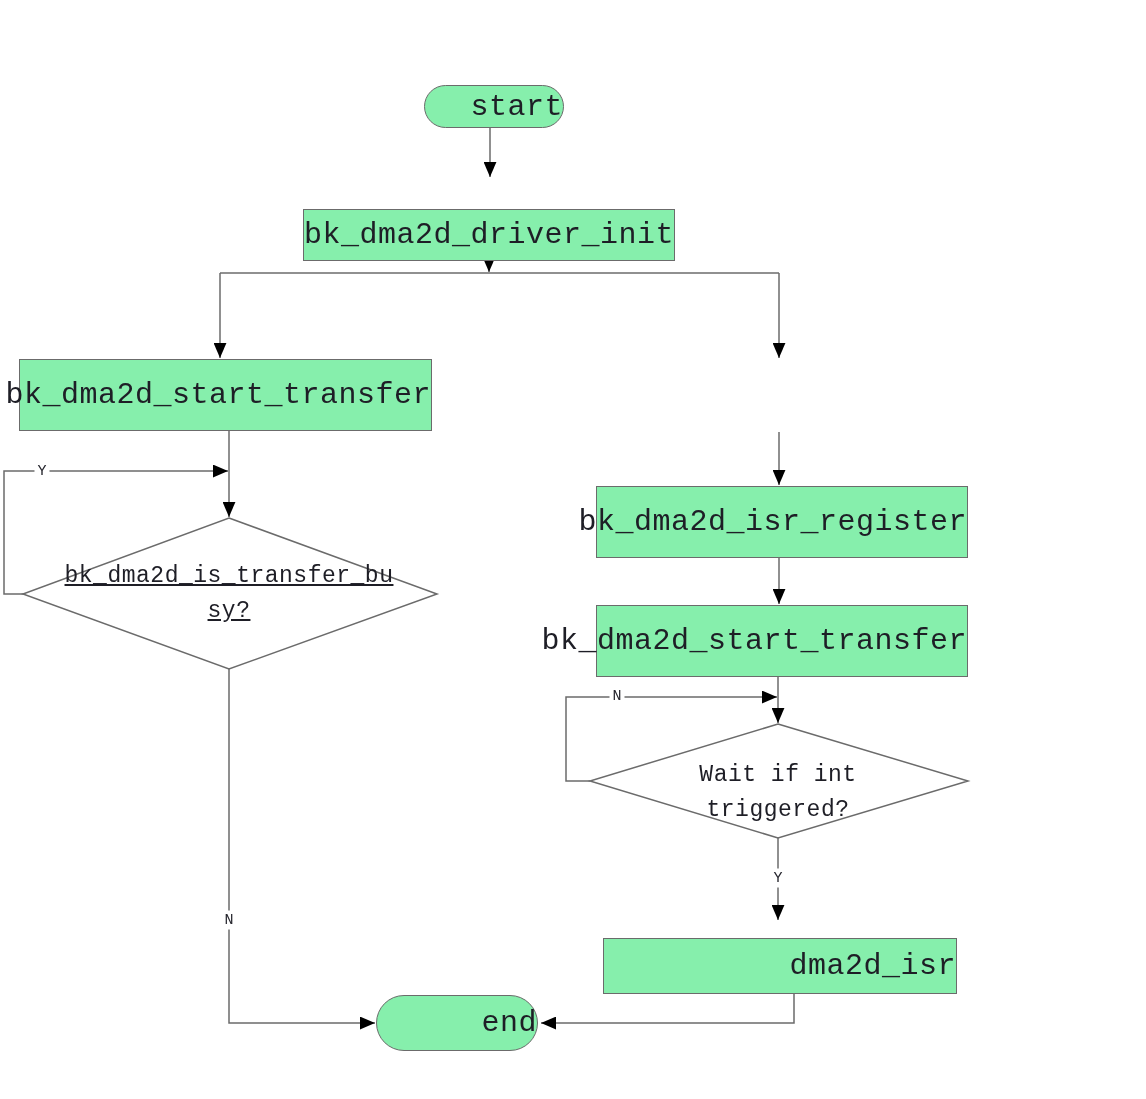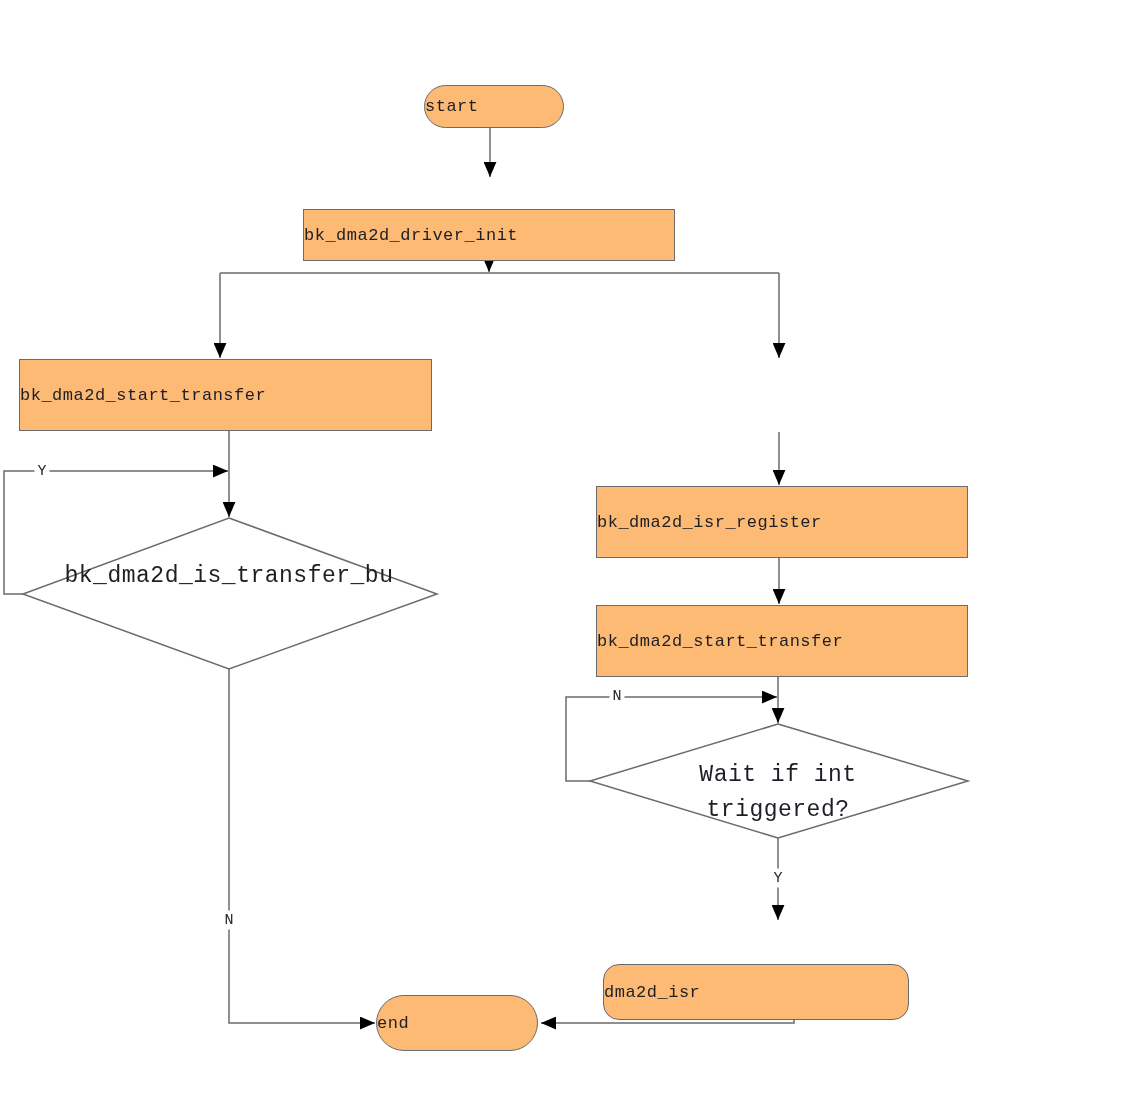--- a/index.html
+++ b/index.html
@@ -18,26 +18,26 @@
   }
   .canvas svg.wires {
     position: absolute;
     left: 0; top: 0;
     width: 1146px;
     height: 1099px;
   }
   .node {
     position: absolute;
     box-sizing: border-box;
-    background: #fdba74;
+    background: #86efac;
     border: 1.5px solid #6b6b6b;
     display: flex;
     align-items: center;
-    justify-content: flex-start;
-    font-size: 17px;
+    justify-content: flex-end;
+    font-size: 30px;
     letter-spacing: 0.5px;
     white-space: nowrap;
     z-index: 2;
   }
   .stadium {
     border-radius: 28px;
   }
   .dtext {
     position: absolute;
     text-align: center;
@@ -112,39 +112,40 @@
   </div>
 
   <div class="node" style="left:303px; top:178px; width:372px; height:52px;margin-top:31px;">
     <span>bk_dma2d_driver_init</span>
   </div>
 
   <div class="node" style="left:19px; top:359px; width:413px; height:72px;">
     <span>bk_dma2d_start_transfer</span>
   </div>
 
-  <div class="dtext" style="left:39px; top:559px; width:380px;">
+  <div class="dtext" style="left:39px; top:559px; width:380px;text-decoration:underline;">
     <div>bk_dma2d_is_transfer_bu</div>
+    <div>sy?</div>
   </div>
 
 
   <div class="node" style="left:596px; top:486px; width:372px; height:72px;">
     <span>bk_dma2d_isr_register</span>
   </div>
 
   <div class="node" style="left:596px; top:605px; width:372px; height:72px;">
     <span>bk_dma2d_start_transfer</span>
   </div>
 
   <div class="dtext" style="left:588px; top:746px; width:380px;margin-top:12px;">
     <div>Wait if int</div>
     <div>triggered?</div>
   </div>
 
-  <div class="node" style="left:603px; top:964px; width:306px; height:56px;border-radius:16px;">
+  <div class="node" style="left:603px; top:938px; width:354px; height:56px;">
     <span>dma2d_isr</span>
   </div>
 
   <div class="node stadium" style="left:376px; top:995px; width:162px; height:56px;">
     <span>end</span>
   </div>
 
   <span class="elabel" style="left:42px; top:471px;">Y</span>
   <span class="elabel" style="left:229px; top:920px;">N</span>
   <span class="elabel" style="left:617px; top:696px;">N</span>

